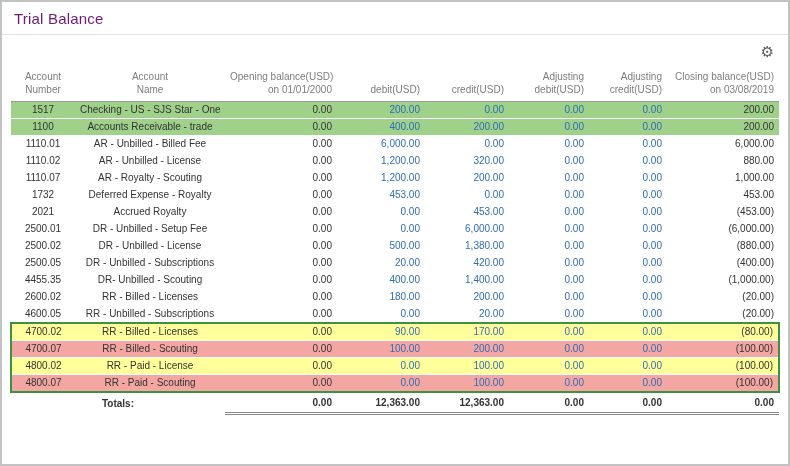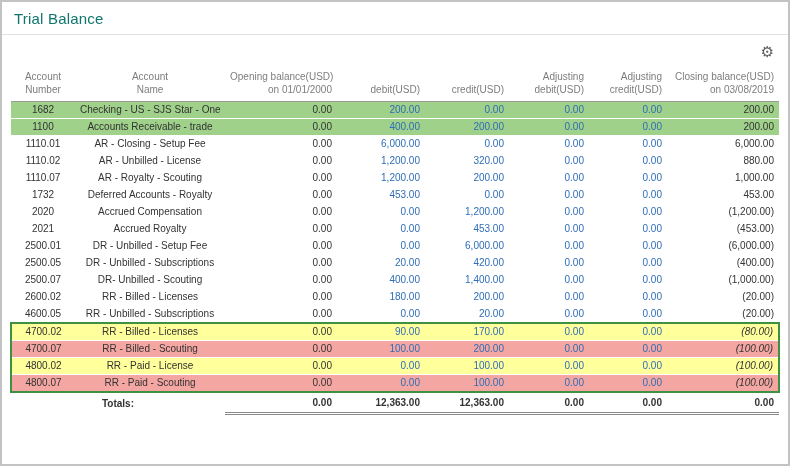--- a/index.html
+++ b/index.html
@@ -15,21 +15,21 @@
   }
 
   .titlebar {
     padding: 8px 12px 7px 12px;
     border-bottom: 1px solid #e2e2e2;
   }
   .page-title {
     margin: 0;
     font-size: 15px;
     font-weight: 500;
-    color: #0f766e;
+    color: #701a75;
     letter-spacing: 0.2px;
   }
 
   .toolbar {
     height: 32px;
     display: flex;
     align-items: center;
     justify-content: flex-end;
     padding: 0 14px;
   }
@@ -77,21 +77,21 @@
     overflow: hidden;
     border-bottom: 1px solid #fff;
   }
   td.link { color: var(--link-blue, #2f6db6); cursor: pointer; }
 
   tr.hl-green  td { background: var(--highlight-green, #9fd18a); }
   tr.hl-yellow td { background: var(--highlight-yellow, #ffff9c); }
   tr.hl-red    td { background: var(--highlight-red, #f4a6a2); }
 
   tr.boxed td:first-child { border-left: 2px solid var(--box-green, #3d9140); }
-  tr.boxed td:last-child  { border-right: 2px solid var(--box-green, #3d9140); font-style: italic; }
+  tr.boxed td:last-child  { border-right: 2px solid var(--box-green, #3d9140); }
   tr.box-top td    { border-top: 2px solid var(--box-green, #3d9140); }
   tr.box-bottom td { border-bottom: 2px solid var(--box-green, #3d9140); }
 
   tfoot td {
     font-weight: bold;
     padding: 4px 5px 3px 5px;
     line-height: 12px;
   }
   tfoot td.total { border-bottom: 3px double #8a8a8a; }
 </style>
@@ -149,42 +149,42 @@
             <div class="l">credit(USD)</div>
           </th>
           <th class="right">
             <div class="l">Closing balance(USD)</div>
             <div class="l">on 03/08/2019</div>
           </th>
         </tr>
       </thead>
       <tbody>
           <tr class="hl-green">
-            <td class="left">1682</td>
+            <td class="left">1517</td>
             <td class="left">Checking - US - SJS Star - One</td>
             <td class="right">0.00</td>
             <td class="right link">200.00</td>
             <td class="right link">0.00</td>
             <td class="right link">0.00</td>
             <td class="right link">0.00</td>
             <td class="right">200.00</td>
           </tr>
           <tr class="hl-green">
             <td class="left">1100</td>
             <td class="left">Accounts Receivable - trade</td>
             <td class="right">0.00</td>
             <td class="right link">400.00</td>
             <td class="right link">200.00</td>
             <td class="right link">0.00</td>
             <td class="right link">0.00</td>
             <td class="right">200.00</td>
           </tr>
           <tr>
             <td class="left">1110.01</td>
-            <td class="left">AR - Closing - Setup Fee</td>
+            <td class="left">AR - Unbilled - Billed Fee</td>
             <td class="right">0.00</td>
             <td class="right link">6,000.00</td>
             <td class="right link">0.00</td>
             <td class="right link">0.00</td>
             <td class="right link">0.00</td>
             <td class="right">6,000.00</td>
           </tr>
           <tr>
             <td class="left">1110.02</td>
             <td class="left">AR - Unbilled - License</td>
@@ -200,37 +200,27 @@
             <td class="left">AR - Royalty - Scouting</td>
             <td class="right">0.00</td>
             <td class="right link">1,200.00</td>
             <td class="right link">200.00</td>
             <td class="right link">0.00</td>
             <td class="right link">0.00</td>
             <td class="right">1,000.00</td>
           </tr>
           <tr>
             <td class="left">1732</td>
-            <td class="left">Deferred Accounts - Royalty</td>
+            <td class="left">Deferred Expense - Royalty</td>
             <td class="right">0.00</td>
             <td class="right link">453.00</td>
             <td class="right link">0.00</td>
             <td class="right link">0.00</td>
             <td class="right link">0.00</td>
             <td class="right">453.00</td>
-          </tr>
-          <tr>
-            <td class="left">2020</td>
-            <td class="left">Accrued Compensation</td>
-            <td class="right">0.00</td>
-            <td class="right link">0.00</td>
-            <td class="right link">1,200.00</td>
-            <td class="right link">0.00</td>
-            <td class="right link">0.00</td>
-            <td class="right">(1,200.00)</td>
           </tr>
           <tr>
             <td class="left">2021</td>
             <td class="left">Accrued Royalty</td>
             <td class="right">0.00</td>
             <td class="right link">0.00</td>
             <td class="right link">453.00</td>
             <td class="right link">0.00</td>
             <td class="right link">0.00</td>
             <td class="right">(453.00)</td>
@@ -239,31 +229,41 @@
             <td class="left">2500.01</td>
             <td class="left">DR - Unbilled - Setup Fee</td>
             <td class="right">0.00</td>
             <td class="right link">0.00</td>
             <td class="right link">6,000.00</td>
             <td class="right link">0.00</td>
             <td class="right link">0.00</td>
             <td class="right">(6,000.00)</td>
           </tr>
           <tr>
+            <td class="left">2500.02</td>
+            <td class="left">DR - Unbilled - License</td>
+            <td class="right">0.00</td>
+            <td class="right link">500.00</td>
+            <td class="right link">1,380.00</td>
+            <td class="right link">0.00</td>
+            <td class="right link">0.00</td>
+            <td class="right">(880.00)</td>
+          </tr>
+          <tr>
             <td class="left">2500.05</td>
             <td class="left">DR - Unbilled - Subscriptions</td>
             <td class="right">0.00</td>
             <td class="right link">20.00</td>
             <td class="right link">420.00</td>
             <td class="right link">0.00</td>
             <td class="right link">0.00</td>
             <td class="right">(400.00)</td>
           </tr>
           <tr>
-            <td class="left">2500.07</td>
+            <td class="left">4455.35</td>
             <td class="left">DR- Unbilled - Scouting</td>
             <td class="right">0.00</td>
             <td class="right link">400.00</td>
             <td class="right link">1,400.00</td>
             <td class="right link">0.00</td>
             <td class="right link">0.00</td>
             <td class="right">(1,000.00)</td>
           </tr>
           <tr>
             <td class="left">2600.02</td>

